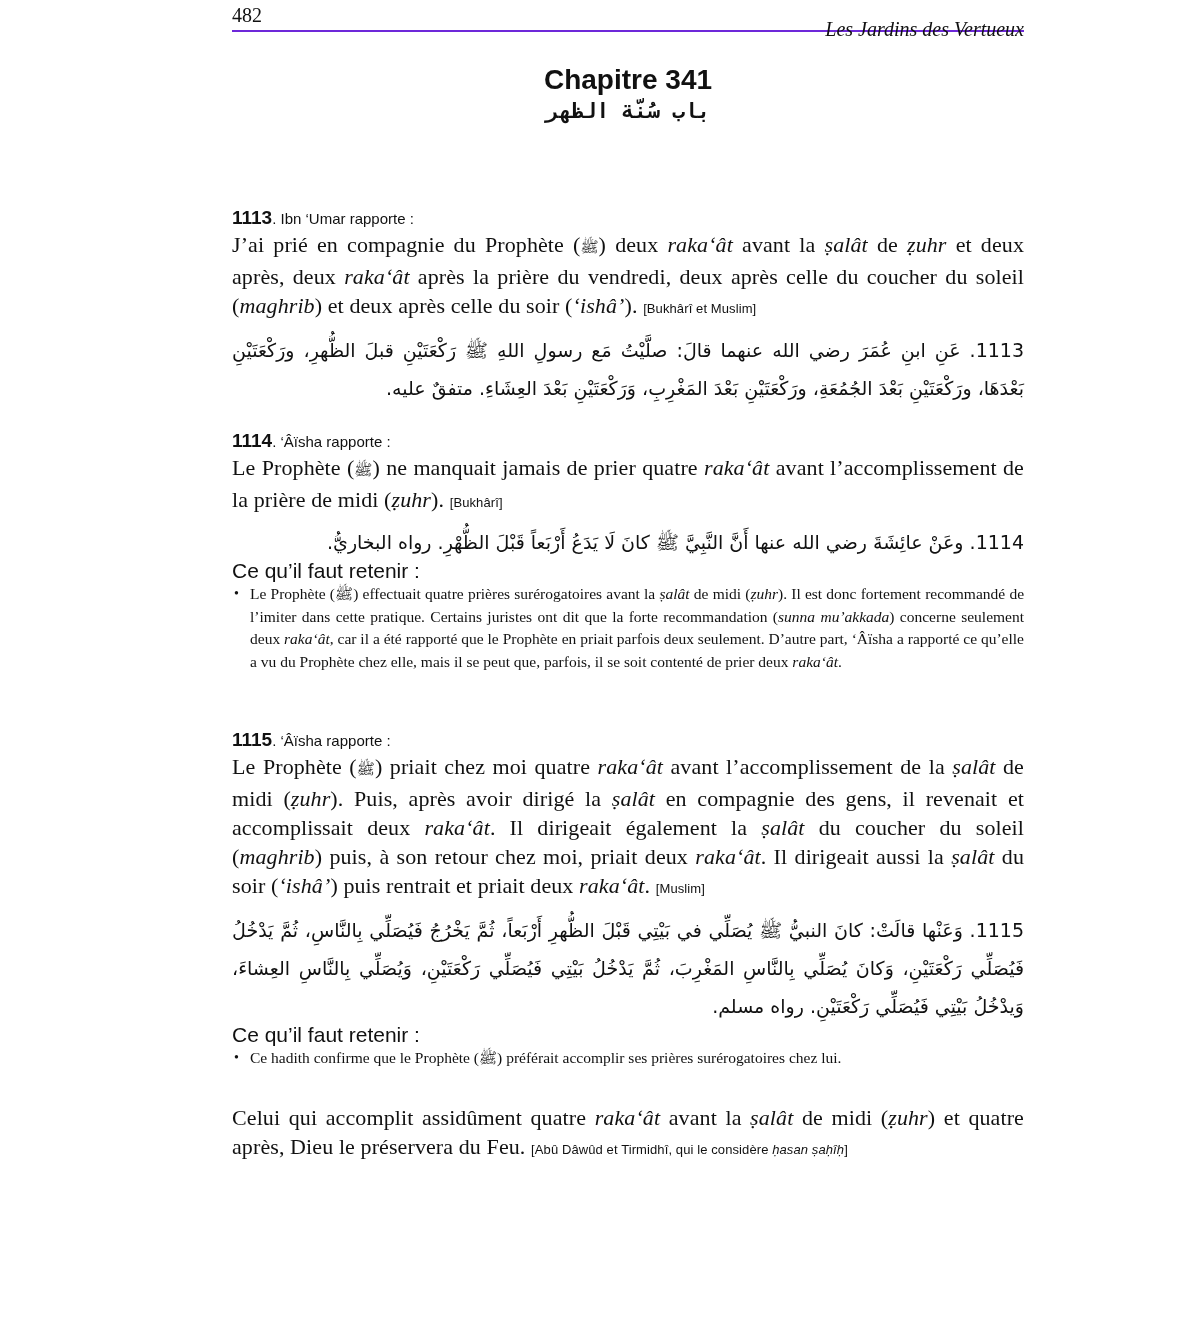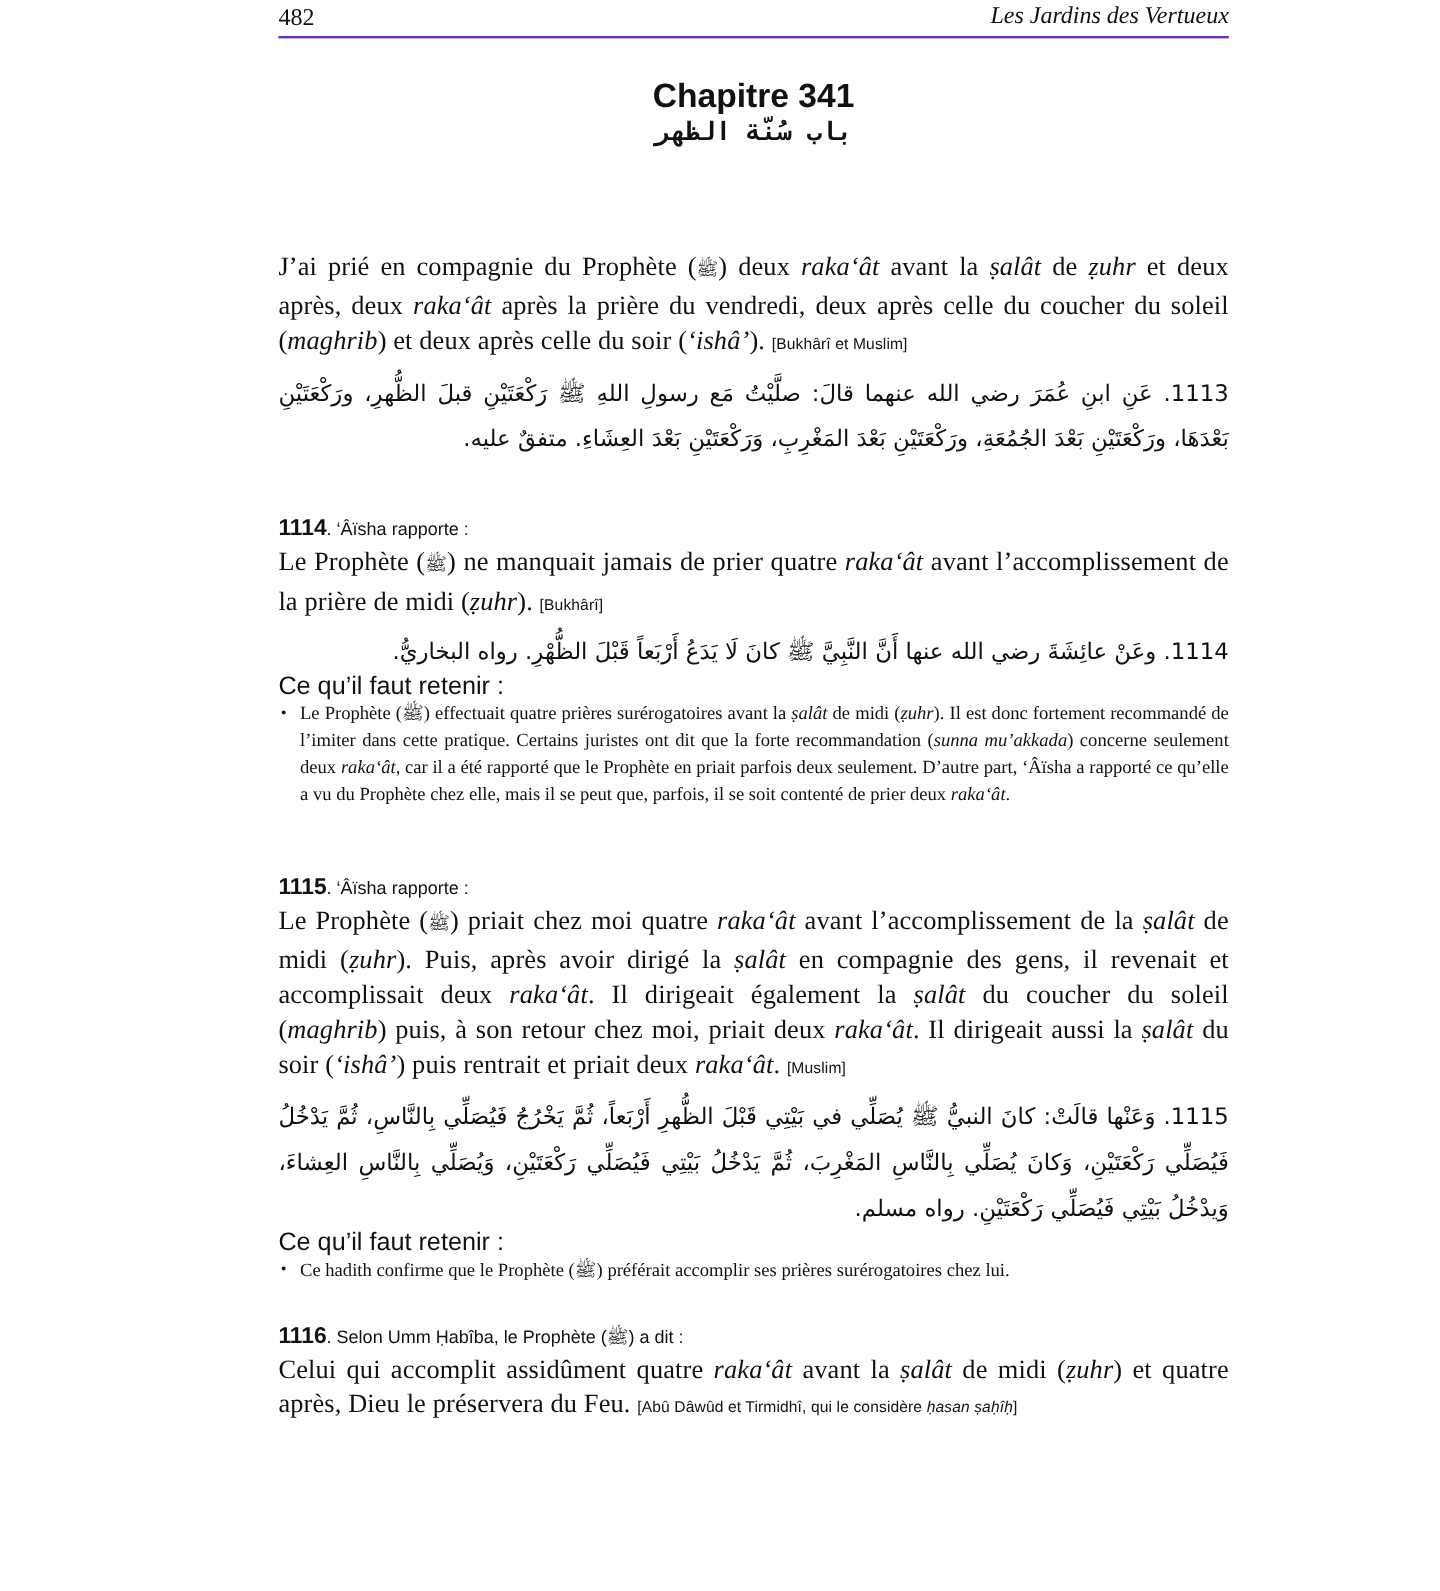--- a/index.html
+++ b/index.html
@@ -7,21 +7,21 @@
       width: 1200px; height: 1326px; position: relative; overflow: hidden;
       color: #111; font-family: "Liberation Serif", serif;
     }
     .page { position: absolute; left: 232px; top: 0; width: 792px; }
 
     .running-head {
       position: absolute; left: 0; top: 2px; width: 792px; height: 28px;
       border-bottom: 2px solid #6d28d9;
     }
     .page-number { position: absolute; left: 0; top: 2px; font-size: 20px; font-family: "Liberation Serif", serif; }
-    .book-title { position: absolute; right: 0; top: 0; font-size: 20px; font-style: italic; font-family: "Liberation Serif", serif; }
+    .book-title { position: absolute; right: 0; top: 16px; font-size: 20px; font-style: italic; font-family: "Liberation Serif", serif; }
 
     .chapter-block { position: absolute; left: 0; top: 62px; width: 792px; text-align: center; font-family: "Liberation Sans", sans-serif; }
     .chapter-number { font-size: 28px; font-weight: bold; line-height: 36px; }
     .chapter-title { font-size: 22px; font-weight: bold; line-height: 32px; margin-top: 2px; }
     .chapter-title i { font-style: italic; }
     .chapter-arabic { font-size: 21px; font-weight: bold; line-height: 30px; direction: rtl; font-family: Liberation Mono, monospace; }
 
     .hadith { position: absolute; left: 0; width: 792px; }
     .hadith-head { font-family: "Liberation Sans", sans-serif; font-size: 15px; line-height: 22px; }
     .hadith-num { font-size: 19px; font-weight: bold; }
@@ -50,20 +50,21 @@
     <span class="page-number">482</span>
     <span class="book-title">Les Jardins des Vertueux</span>
   </div>
 
   <div class="chapter-block">
     <div class="chapter-number">Chapitre 341</div>
     <div class="chapter-arabic">باب سُنّة الظهر</div>
   </div>
 
   <div class="hadith" style="top:207px">
+    <div class="hadith-head"><span class="hadith-num">1113</span><span>. Ibn ‘Umar rapporte :</span></div>
     <div class="fr-text"><span>J’ai prié en compagnie du Prophète (<span class="saw">ﷺ</span>) deux <i>raka‘ât</i> avant la <i>ṣalât</i> de <i>ẓuhr</i> et deux après, deux <i>raka‘ât</i> après la prière du vendredi, deux après celle du coucher du soleil (<i>maghrib</i>) et deux après celle du soir (<i>‘ishâ’</i>).</span> <span class="source">[Bukhârî et Muslim]</span></div>
     <div class="ar-text">1113. عَنِ ابنِ عُمَرَ رضي الله عنهما قالَ: صلَّيْتُ مَع رسولِ اللهِ ﷺ رَكْعَتَيْنِ قبلَ الظُّهرِ، ورَكْعَتَيْنِ بَعْدَهَا، ورَكْعَتَيْنِ بَعْدَ الجُمُعَةِ، ورَكْعَتَيْنِ بَعْدَ المَغْرِبِ، وَرَكْعَتَيْنِ بَعْدَ العِشَاءِ. متفقٌ عليه.</div>
   </div>
 
   <div class="hadith" style="top:430px">
     <div class="hadith-head"><span class="hadith-num">1114</span><span>. ‘Âïsha rapporte :</span></div>
     <div class="fr-text"><span>Le Prophète (<span class="saw">ﷺ</span>) ne manquait jamais de prier quatre <i>raka‘ât</i> avant l’accomplissement de la prière de midi (<i>ẓuhr</i>).</span> <span class="source">[Bukhârî]</span></div>
     <div class="ar-text" style="margin-top:6px">1114. وعَنْ عائِشَةَ رضي الله عنها أَنَّ النَّبِيَّ ﷺ كانَ لَا يَدَعُ أَرْبَعاً قَبْلَ الظُّهْرِ. رواه البخاريُّ.</div>
     <div class="retenir-label">Ce qu’il faut retenir :</div>
     <ul class="retenir-list">
@@ -75,17 +76,16 @@
     <div class="hadith-head"><span class="hadith-num">1115</span><span>. ‘Âïsha rapporte :</span></div>
     <div class="fr-text"><span>Le Prophète (<span class="saw">ﷺ</span>) priait chez moi quatre <i>raka‘ât</i> avant l’accomplissement de la <i>ṣalât</i> de midi (<i>ẓuhr</i>). Puis, après avoir dirigé la <i>ṣalât</i> en compagnie des gens, il revenait et accomplissait deux <i>raka‘ât</i>. Il dirigeait également la <i>ṣalât</i> du coucher du soleil (<i>maghrib</i>) puis, à son retour chez moi, priait deux <i>raka‘ât</i>. Il dirigeait aussi la <i>ṣalât</i> du soir (<i>‘ishâ’</i>) puis rentrait et priait deux <i>raka‘ât</i>.</span> <span class="source">[Muslim]</span></div>
     <div class="ar-text">1115. وَعَنْها قالَتْ: كانَ النبيُّ ﷺ يُصَلِّي في بَيْتِي قَبْلَ الظُّهرِ أَرْبَعاً، ثُمَّ يَخْرُجُ فَيُصَلِّي بِالنَّاسِ، ثُمَّ يَدْخُلُ فَيُصَلِّي رَكْعَتَيْنِ، وَكانَ يُصَلِّي بِالنَّاسِ المَغْرِبَ، ثُمَّ يَدْخُلُ بَيْتِي فَيُصَلِّي رَكْعَتَيْنِ، وَيُصَلِّي بِالنَّاسِ العِشاءَ، وَيدْخُلُ بَيْتِي فَيُصَلِّي رَكْعَتَيْنِ. رواه مسلم.</div>
     <div class="retenir-label">Ce qu’il faut retenir :</div>
     <ul class="retenir-list">
       <li class="retenir-item"><span class="bullet-icon">•</span><span>Ce hadith confirme que le Prophète (<span class="saw">ﷺ</span>) préférait accomplir ses prières surérogatoires chez lui.</span></li>
     </ul>
   </div>
 
   <div class="hadith" style="top:1103px">
-    <div class="hadith-head"><span class="hadith-num">1116</span><span>. Selon Umm Ḥabîba, le Prophète (ﷺ) a dit :</span></div>
     <div class="fr-text"><span>Celui qui accomplit assidûment quatre <i>raka‘ât</i> avant la <i>ṣalât</i> de midi (<i>ẓuhr</i>) et quatre après, Dieu le préservera du Feu.</span> <span class="source">[Abû Dâwûd et Tirmidhî, qui le considère <i>ḥasan ṣaḥîḥ</i>]</span></div>
   </div>
 
 </div>
 
 </body></html>

